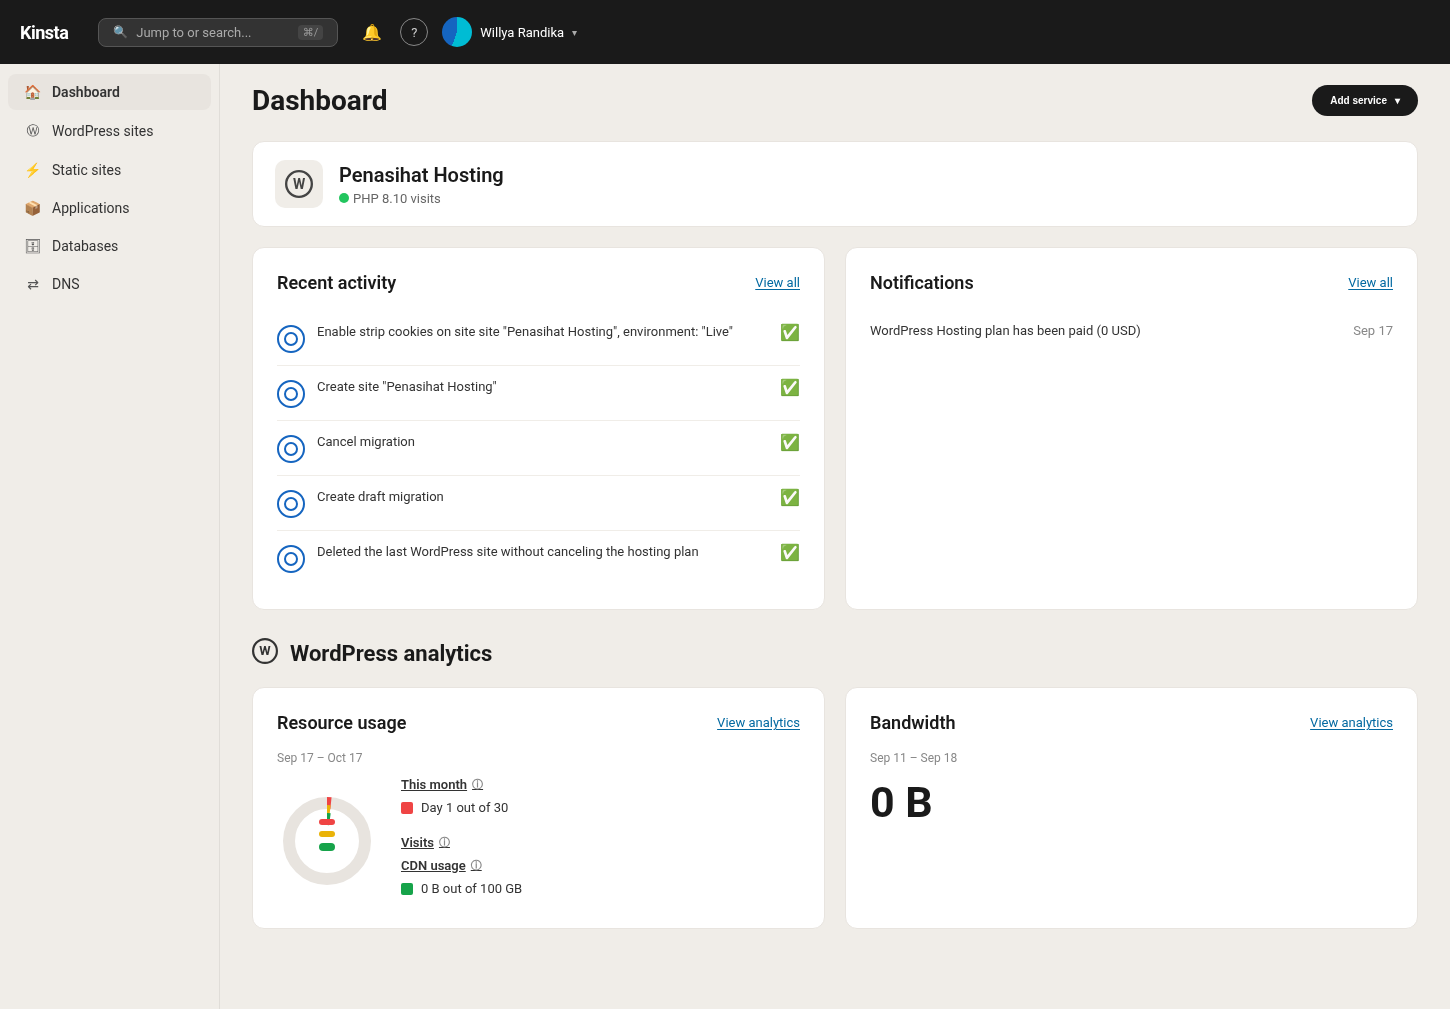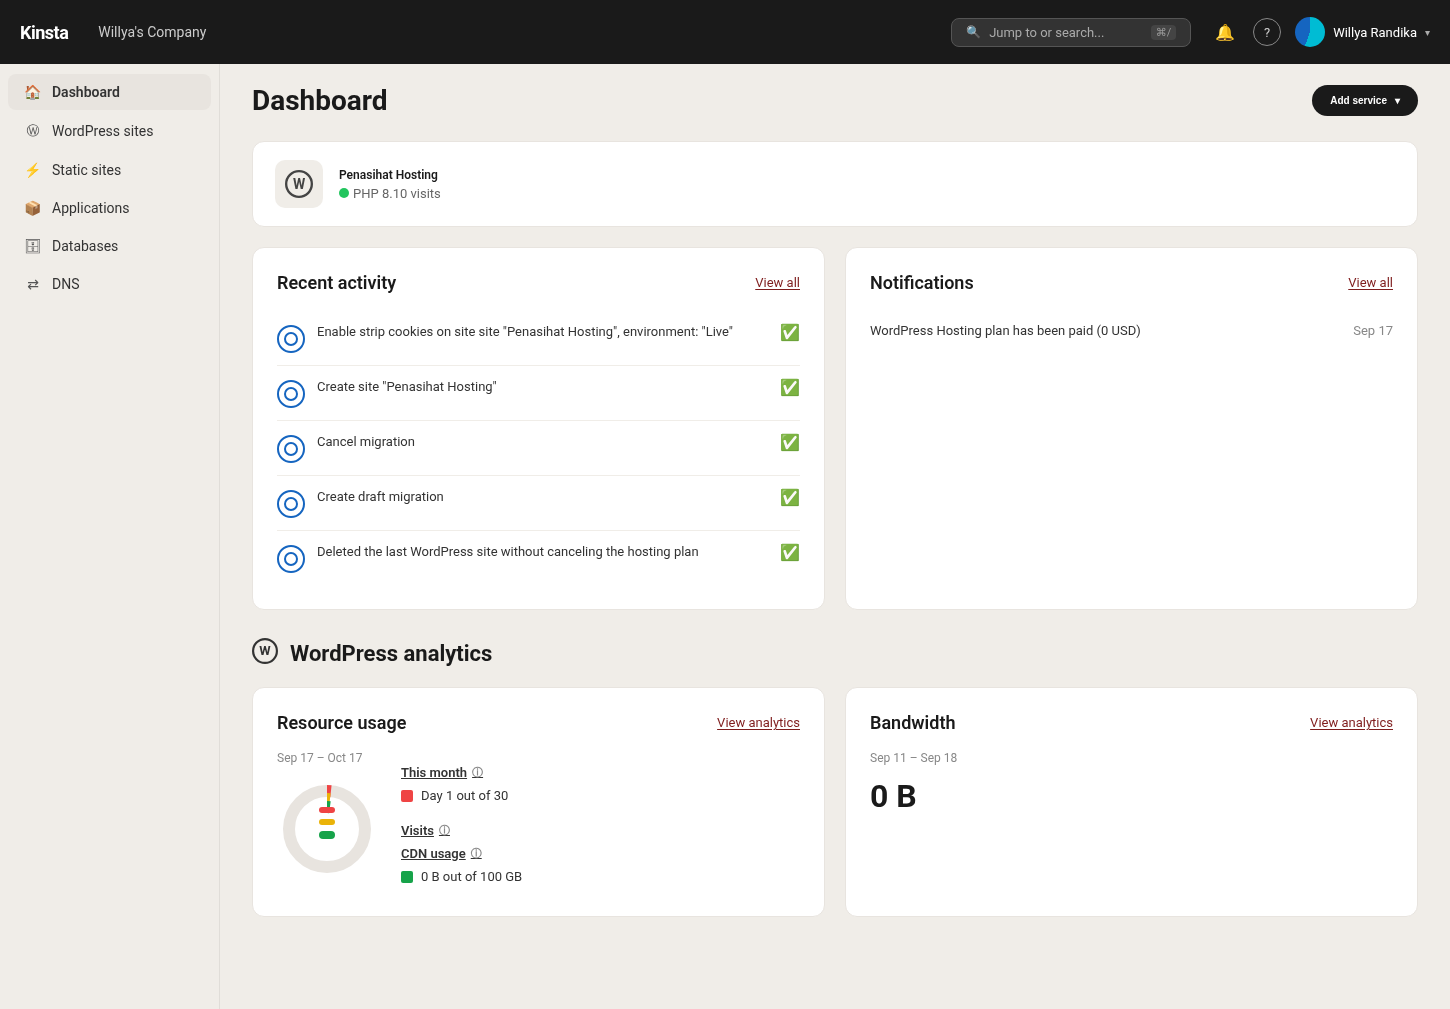--- a/index.html
+++ b/index.html
@@ -155,21 +155,21 @@
       border: 1px solid #e8e4df;
     }
     .site-icon {
       width: 48px; height: 48px;
       background: #f0ede8;
       border-radius: 10px;
       display: flex; align-items: center; justify-content: center;
       font-size: 22px;
       color: #444;
     }
-    .site-name { font-size: 12px; font-weight: 600; color: #1a1a1a; }
+    .site-name { font-size: 20px; font-weight: 600; color: #1a1a1a; }
     .site-meta { display: flex; align-items: center; margin-top: 4px; font-size: 13px; color: #666; }
     .site-status { display: flex; align-items: center; gap: 4px; }
     .status-dot { width: 10px; height: 10px; border-radius: 50%; background: #22c55e; }
 
     
     .two-cols {
       display: grid;
       grid-template-columns: 1fr 1fr;
       gap: 20px;
       margin-bottom: 28px;
@@ -183,21 +183,21 @@
       border: 1px solid #e8e4df;
     }
     .card-header {
       display: flex;
       align-items: center;
       justify-content: space-between;
       margin-bottom: 18px;
       gap: 16px;
     }
     .card-title { font-size: 18px; font-weight: 600; color: #1a1a1a; }
-    .view-all-link { font-size: 13px; color: #7f1d1d; cursor: pointer; text-decoration: underline; text-underline-offset: 2px; }
+    .view-all-link { font-size: 13px; color: #0369a1; cursor: pointer; text-decoration: underline; text-underline-offset: 2px; }
 
     
     .activity-item {
       display: flex;
       align-items: flex-start;
       gap: 12px;
       padding: 12px 0;
       border-bottom: 1px solid #f0ede8;
     }
     .activity-item:last-child { border-bottom: none; }
@@ -234,44 +234,43 @@
     .wp-analytics-header {
       display: flex;
       align-items: center;
       gap: 12px;
       margin-bottom: 18px;
     }
     .wp-analytics-icon { font-size: 22px; color: #333; }
     .wp-analytics-title { font-size: 22px; font-weight: 700; color: #1a1a1a; }
 
     
-    .resource-date { font-size: 12px; color: #888; margin-bottom: 0; }
+    .resource-date { font-size: 12px; color: #888; margin-bottom: 12px; }
     .resource-body { display: flex; align-items: center; gap: 24px; }
     .donut-container {
       position: relative;
       width: 100px; height: 100px;
       flex-shrink: 0;
     }
     .donut-svg { width: 100%; height: 100%; }
     .resource-legend { flex: 1; }
     .legend-title { font-size: 13px; font-weight: 600; color: #333; margin-bottom: 8px; display: flex; align-items: center; gap: 5px; text-decoration: underline; }
     .legend-item { display: flex; align-items: center; gap: 8px; margin-bottom: 8px; font-size: 13px; color: #333; }
     .legend-dot { width: 12px; height: 12px; border-radius: 2px; flex-shrink: 0; }
 
     
-    .bandwidth-value { font-size: 32px; font-weight: 700; color: #1a1a1a; margin-top: 12px; }
+    .bandwidth-value { font-size: 43px; font-weight: 700; color: #1a1a1a; margin-top: 12px; }
 
     .info-icon { font-size: 11px; color: #888; cursor: pointer; }
   </style>
 </head>
 <body>
 
 <nav class="topnav">
   <span class="topnav-logo">Kinsta</span>
-  <span class="topnav-company">Willya's Company</span>
 
   <div class="topnav-search">
     <span class="topnav-search-icon">🔍</span>
     <span style="color:#aaa;font-size:13px;">Jump to or search...</span>
     <span class="topnav-search-shortcut">⌘/</span>
   </div>
 
   <div class="topnav-actions">
     <div class="topnav-icon-btn">🔔</div>
     <div class="topnav-icon-btn" style="border:1.5px solid #888;border-radius:50%;font-size:13px;">?</div>

